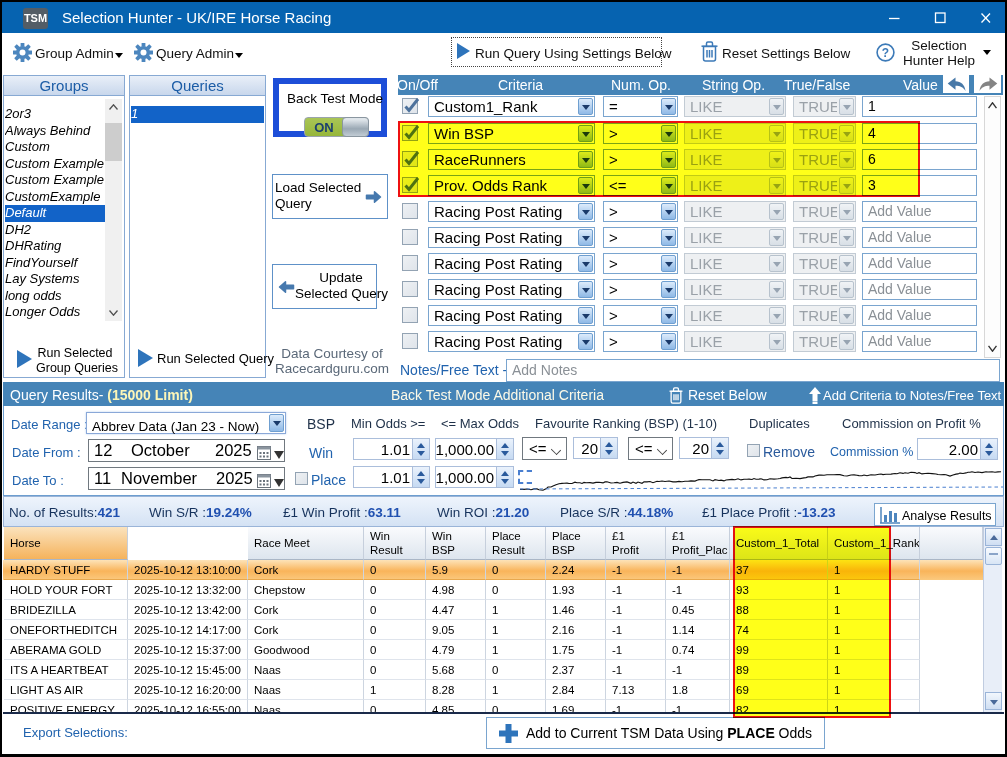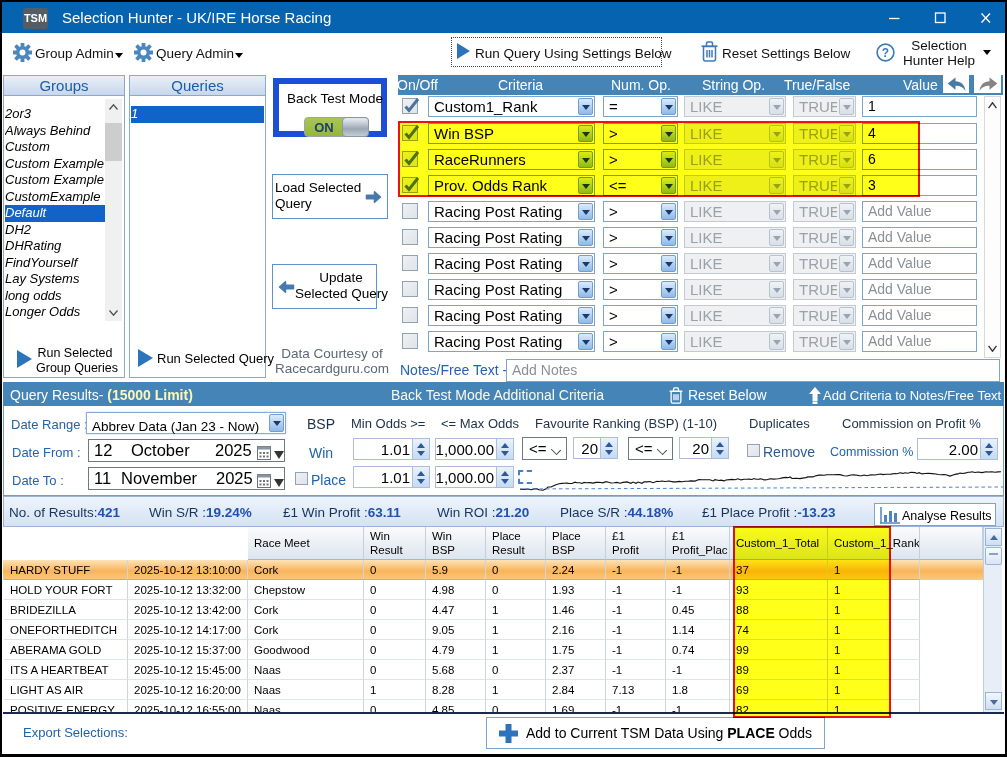--- a/index.html
+++ b/index.html
@@ -566,20 +566,21 @@
             <line x1="0" y1="16" x2="20" y2="16" stroke="#4e86be" stroke-width="1.5"></line>
             <rect x="4" y="8" width="3" height="7" fill="#4e86be"></rect>
             <rect x="9" y="4" width="3" height="11" fill="#4e86be"></rect>
             <rect x="14" y="6" width="3" height="9" fill="#4e86be"></rect>
           </svg>
     <div class="abs" style="left:27px;top:5px;color:#000;font-size:12.5px;white-space:nowrap">Analyse Results</div>
   </div>
 </div>
 
 <div id="tbl" class="abs" style="left:1px;top:525px;width:1001px;height:187px;background:#fff;border-bottom:2px solid #1a2a4a;overflow:hidden">
+        <div class="th" style="left:1px;width:124px;background:linear-gradient(#fbe3bd,#f5b35c);padding-top:9px">Horse</div>
 <div class="th" style="left:245px;width:116px;background:linear-gradient(#fafbfd,#dde5ee);padding-top:9px">Race Meet</div>
 <div class="th" style="left:361px;width:62px;background:linear-gradient(#fafbfd,#dde5ee);padding-top:2px">Win<br>Result</div>
 <div class="th" style="left:423px;width:60px;background:linear-gradient(#fafbfd,#dde5ee);padding-top:2px">Win<br>BSP</div>
 <div class="th" style="left:483px;width:60px;background:linear-gradient(#fafbfd,#dde5ee);padding-top:2px">Place<br>Result</div>
 <div class="th" style="left:543px;width:60px;background:linear-gradient(#fafbfd,#dde5ee);padding-top:2px">Place<br>BSP</div>
 <div class="th" style="left:603px;width:60px;background:linear-gradient(#fafbfd,#dde5ee);padding-top:2px">£1<br>Profit</div>
 <div class="th" style="left:663px;width:64px;background:linear-gradient(#fafbfd,#dde5ee);padding-top:2px">£1<br>Profit_Plac</div>
 <div class="th" style="left:727px;width:98px;background:linear-gradient(#fafbfd,#dde5ee);padding-top:9px">Custom_1_Total</div>
 <div class="th" style="left:825px;width:92px;background:linear-gradient(#fafbfd,#dde5ee);padding-top:9px">Custom_1_Rank</div>
 <div class="th" style="left:917px;width:63px;background:linear-gradient(#fafbfd,#dde5ee)"></div>

